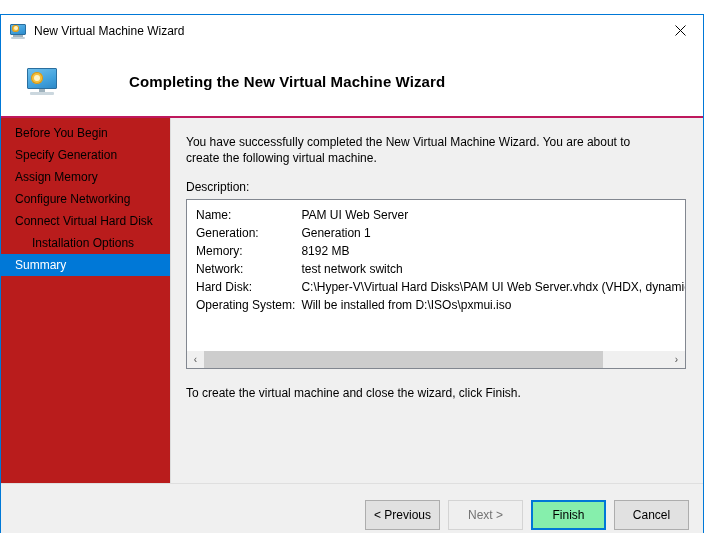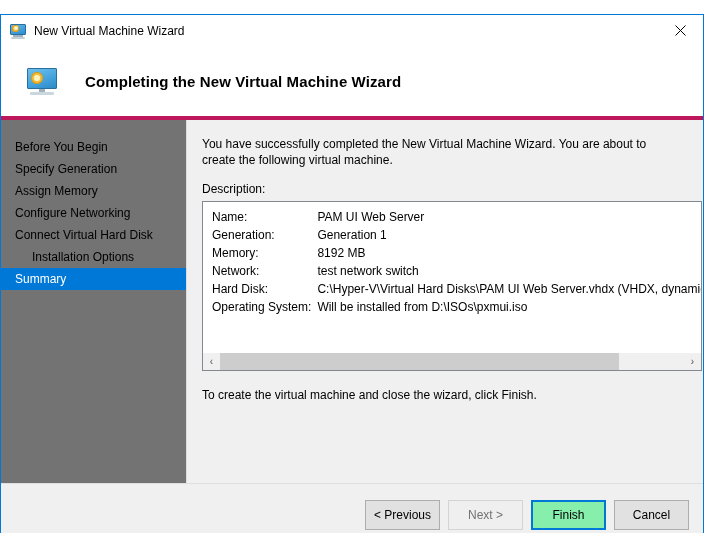--- a/index.html
+++ b/index.html
@@ -107,24 +107,25 @@
     border: none;
     padding: 0;
     cursor: default;
   }
   .titlebar-close svg { display: block; }
 
   
   .header {
     height: 70px;
     background: #ffffff;
-    border-bottom: 4px solid #be185d;
+    border-bottom: 2px solid #be185d;
     display: flex;
     align-items: center;
     flex: none;
+    gap: 44px;
   }
   .header-icon {
     width: 32px;
     height: 32px;
     margin-left: 25px;
     margin-right: 27px;
     flex: none;
   }
   .mon32 { position: relative; width: 32px; height: 32px; }
   .mon32 .screen {
@@ -175,26 +176,26 @@
   
   .body-area {
     flex: 1 1 auto;
     display: flex;
     background: #f0f0f0;
     min-height: 0;
     position: relative;
   }
 
   .sidebar {
-    width: 186px;
-    flex: none;
-    padding-top: 16px;
+    width: 170px;
+    flex: none;
+    padding-top: 4px;
     box-sizing: border-box;
     border-right: 1px solid #dcdcdc;
-    background: #737373;
+    background: #b91c1c;
   }
   .nav-item {
     height: 22px;
     line-height: 22px;
     padding-left: 14px;
     font-size: 12px;
     color: #000000;
     white-space: nowrap;
     cursor: default;
   }

